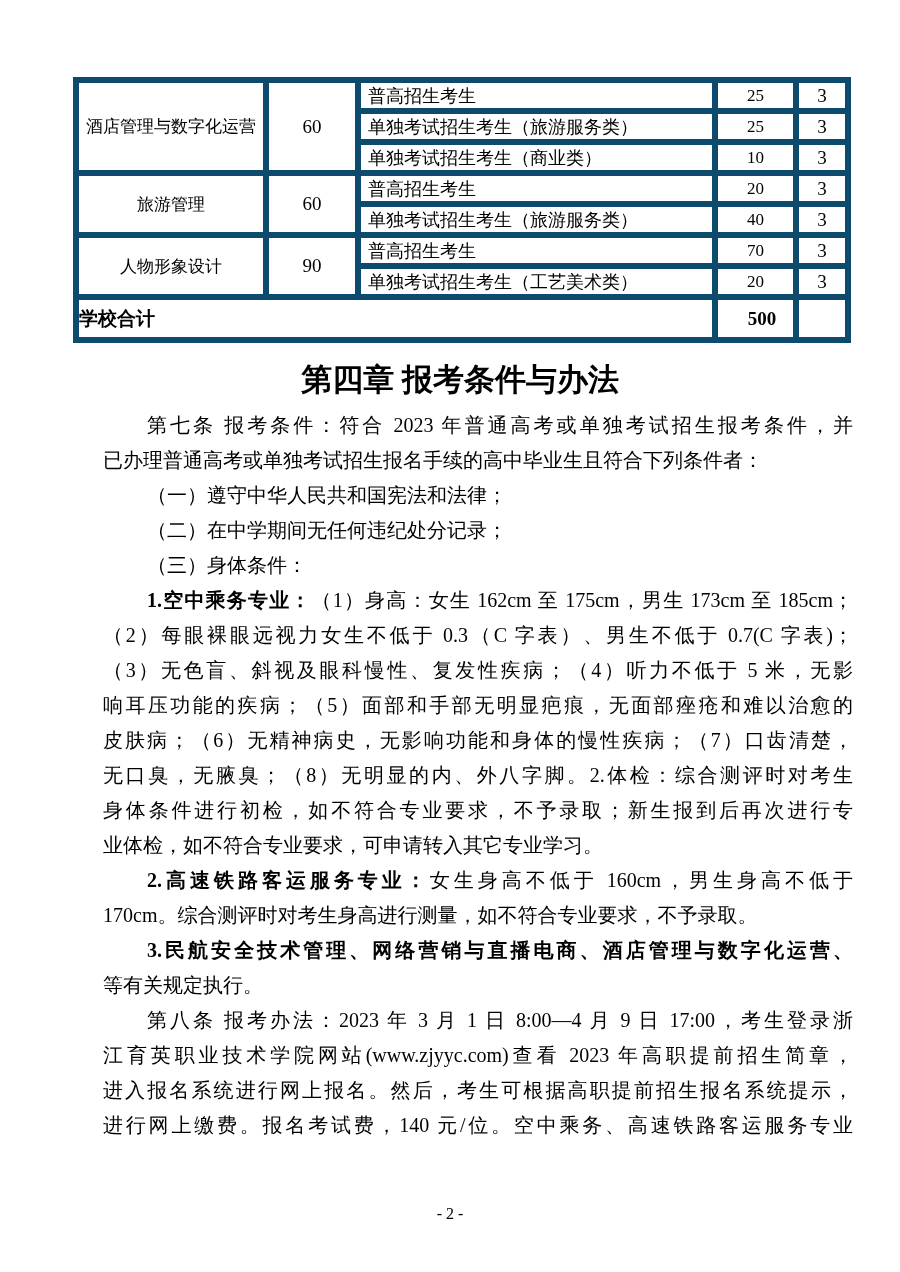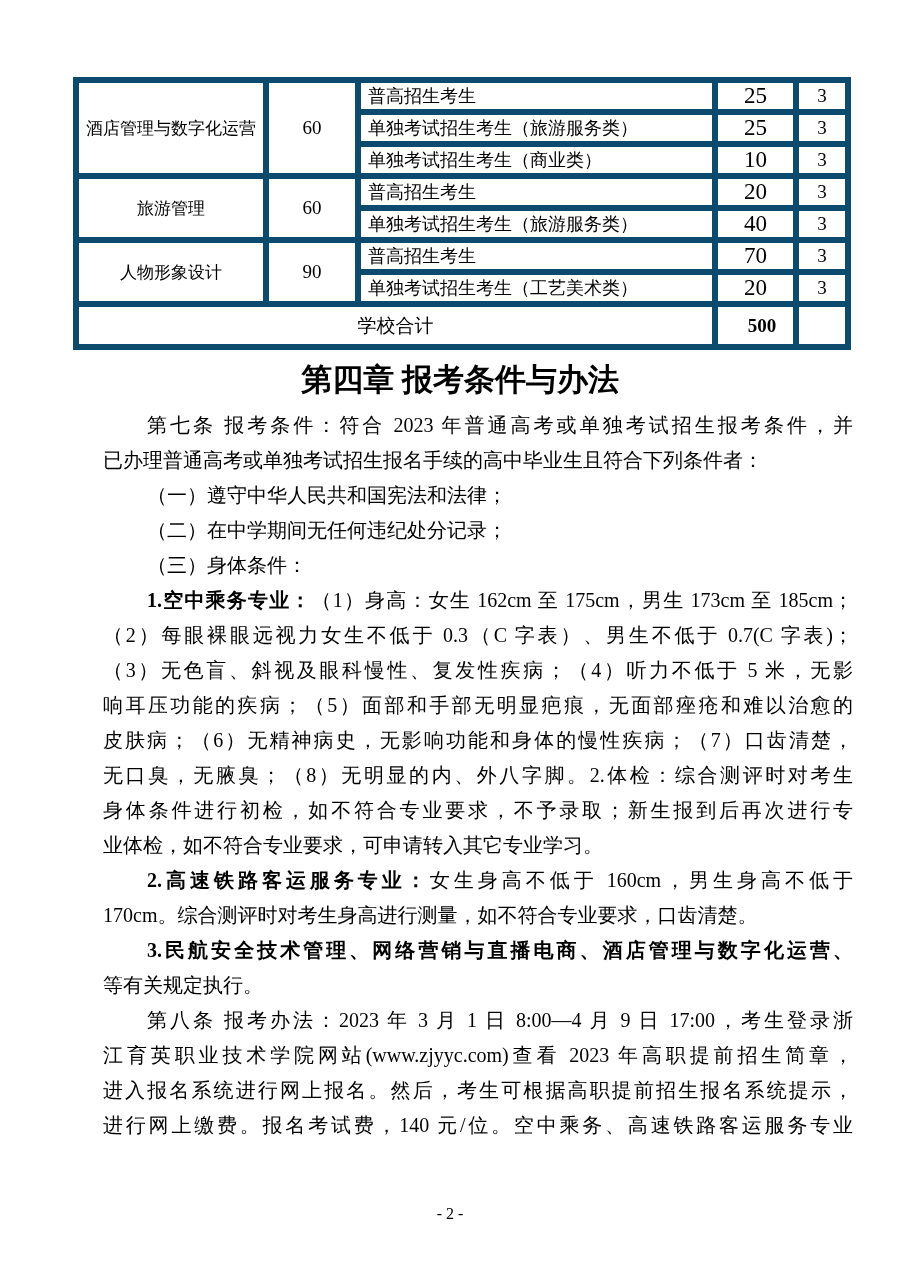--- a/index.html
+++ b/index.html
@@ -24,23 +24,23 @@
     padding:0;
     vertical-align:middle;
     overflow:hidden;
   }
   .doc-table{border:2px solid #000;}
   .doc-table tr.data-row{height:31px;}
   .doc-table tr.total-row{height:43px;}
   td.major{font-weight:normal;font-size:17px;text-align:center;font-family:"Liberation Serif","DejaVu Serif",serif;}
   td.plan{font-size:19px;text-align:center;}
   td.category{font-size:18px;text-align:left;padding-left:7px;}
-  td.count{font-size:23px;text-align:center;}
+  td.count{font-size:17px;text-align:center;}
   td.years{font-size:19px;text-align:center;}
-  td.total-label{font-weight:normal;font-size:19px;text-align:center;}
+  td.total-label{font-weight:bold;font-size:19px;text-align:left;}
   td.total-count{font-weight:bold;font-size:19px;text-align:center;padding-left:13px;}
   
   .section-heading{
     position:absolute;top:365px;left:10px;width:100%;
     text-align:center;
     font-size:31px;line-height:30px;font-weight:bold;
   }
   
   .body-text{
     position:absolute;left:103px;top:408px;width:750px;
@@ -138,21 +138,21 @@
       <div class="line ind"><span>（三）身体条件：</span></div>
       <div class="line jl ind"><span class="b">1.空中乘务专业：</span><span>（1）身高：女生 162cm 至 175cm，男生 173cm 至 185cm；</span></div>
       <div class="line jl"><span>（2）每眼裸眼远视力女生不低于 0.3（C 字表）、男生不低于 0.7(C 字表)；</span></div>
       <div class="line jl"><span>（3）无色盲、斜视及眼科慢性、复发性疾病；（4）听力不低于 5 米，无影</span></div>
       <div class="line jl"><span>响耳压功能的疾病；（5）面部和手部无明显疤痕，无面部痤疮和难以治愈的</span></div>
       <div class="line jl"><span>皮肤病；（6）无精神病史，无影响功能和身体的慢性疾病；（7）口齿清楚，</span></div>
       <div class="line jl"><span>无口臭，无腋臭；（8）无明显的内、外八字脚。2.体检：综合测评时对考生</span></div>
       <div class="line jl"><span>身体条件进行初检，如不符合专业要求，不予录取；新生报到后再次进行专</span></div>
       <div class="line"><span>业体检，如不符合专业要求，可申请转入其它专业学习。</span></div>
       <div class="line jl ind"><span class="b">2.高速铁路客运服务专业：</span><span>女生身高不低于 160cm，男生身高不低于</span></div>
-      <div class="line"><span>170cm。综合测评时对考生身高进行测量，如不符合专业要求，口齿清楚。</span></div>
+      <div class="line"><span>170cm。综合测评时对考生身高进行测量，如不符合专业要求，不予录取。</span></div>
       <div class="line jl ind"><span class="b">3.民航安全技术管理、网络营销与直播电商、酒店管理与数字化运营、</span></div>
       <div class="line"><span>等有关规定执行。</span></div>
       <div class="line jl ind"><span>第八条 报考办法：2023 年 3 月 1 日 8:00—4 月 9 日 17:00，考生登录浙</span></div>
       <div class="line jl"><span>江育英职业技术学院网站(www.zjyyc.com)查看 2023 年高职提前招生简章，</span></div>
       <div class="line jl"><span>进入报名系统进行网上报名。然后，考生可根据高职提前招生报名系统提示，</span></div>
       <div class="line jl"><span>进行网上缴费。报名考试费，140 元/位。空中乘务、高速铁路客运服务专业</span></div>
     </div>
 
   <div class="footer">- 2 -</div>
 

